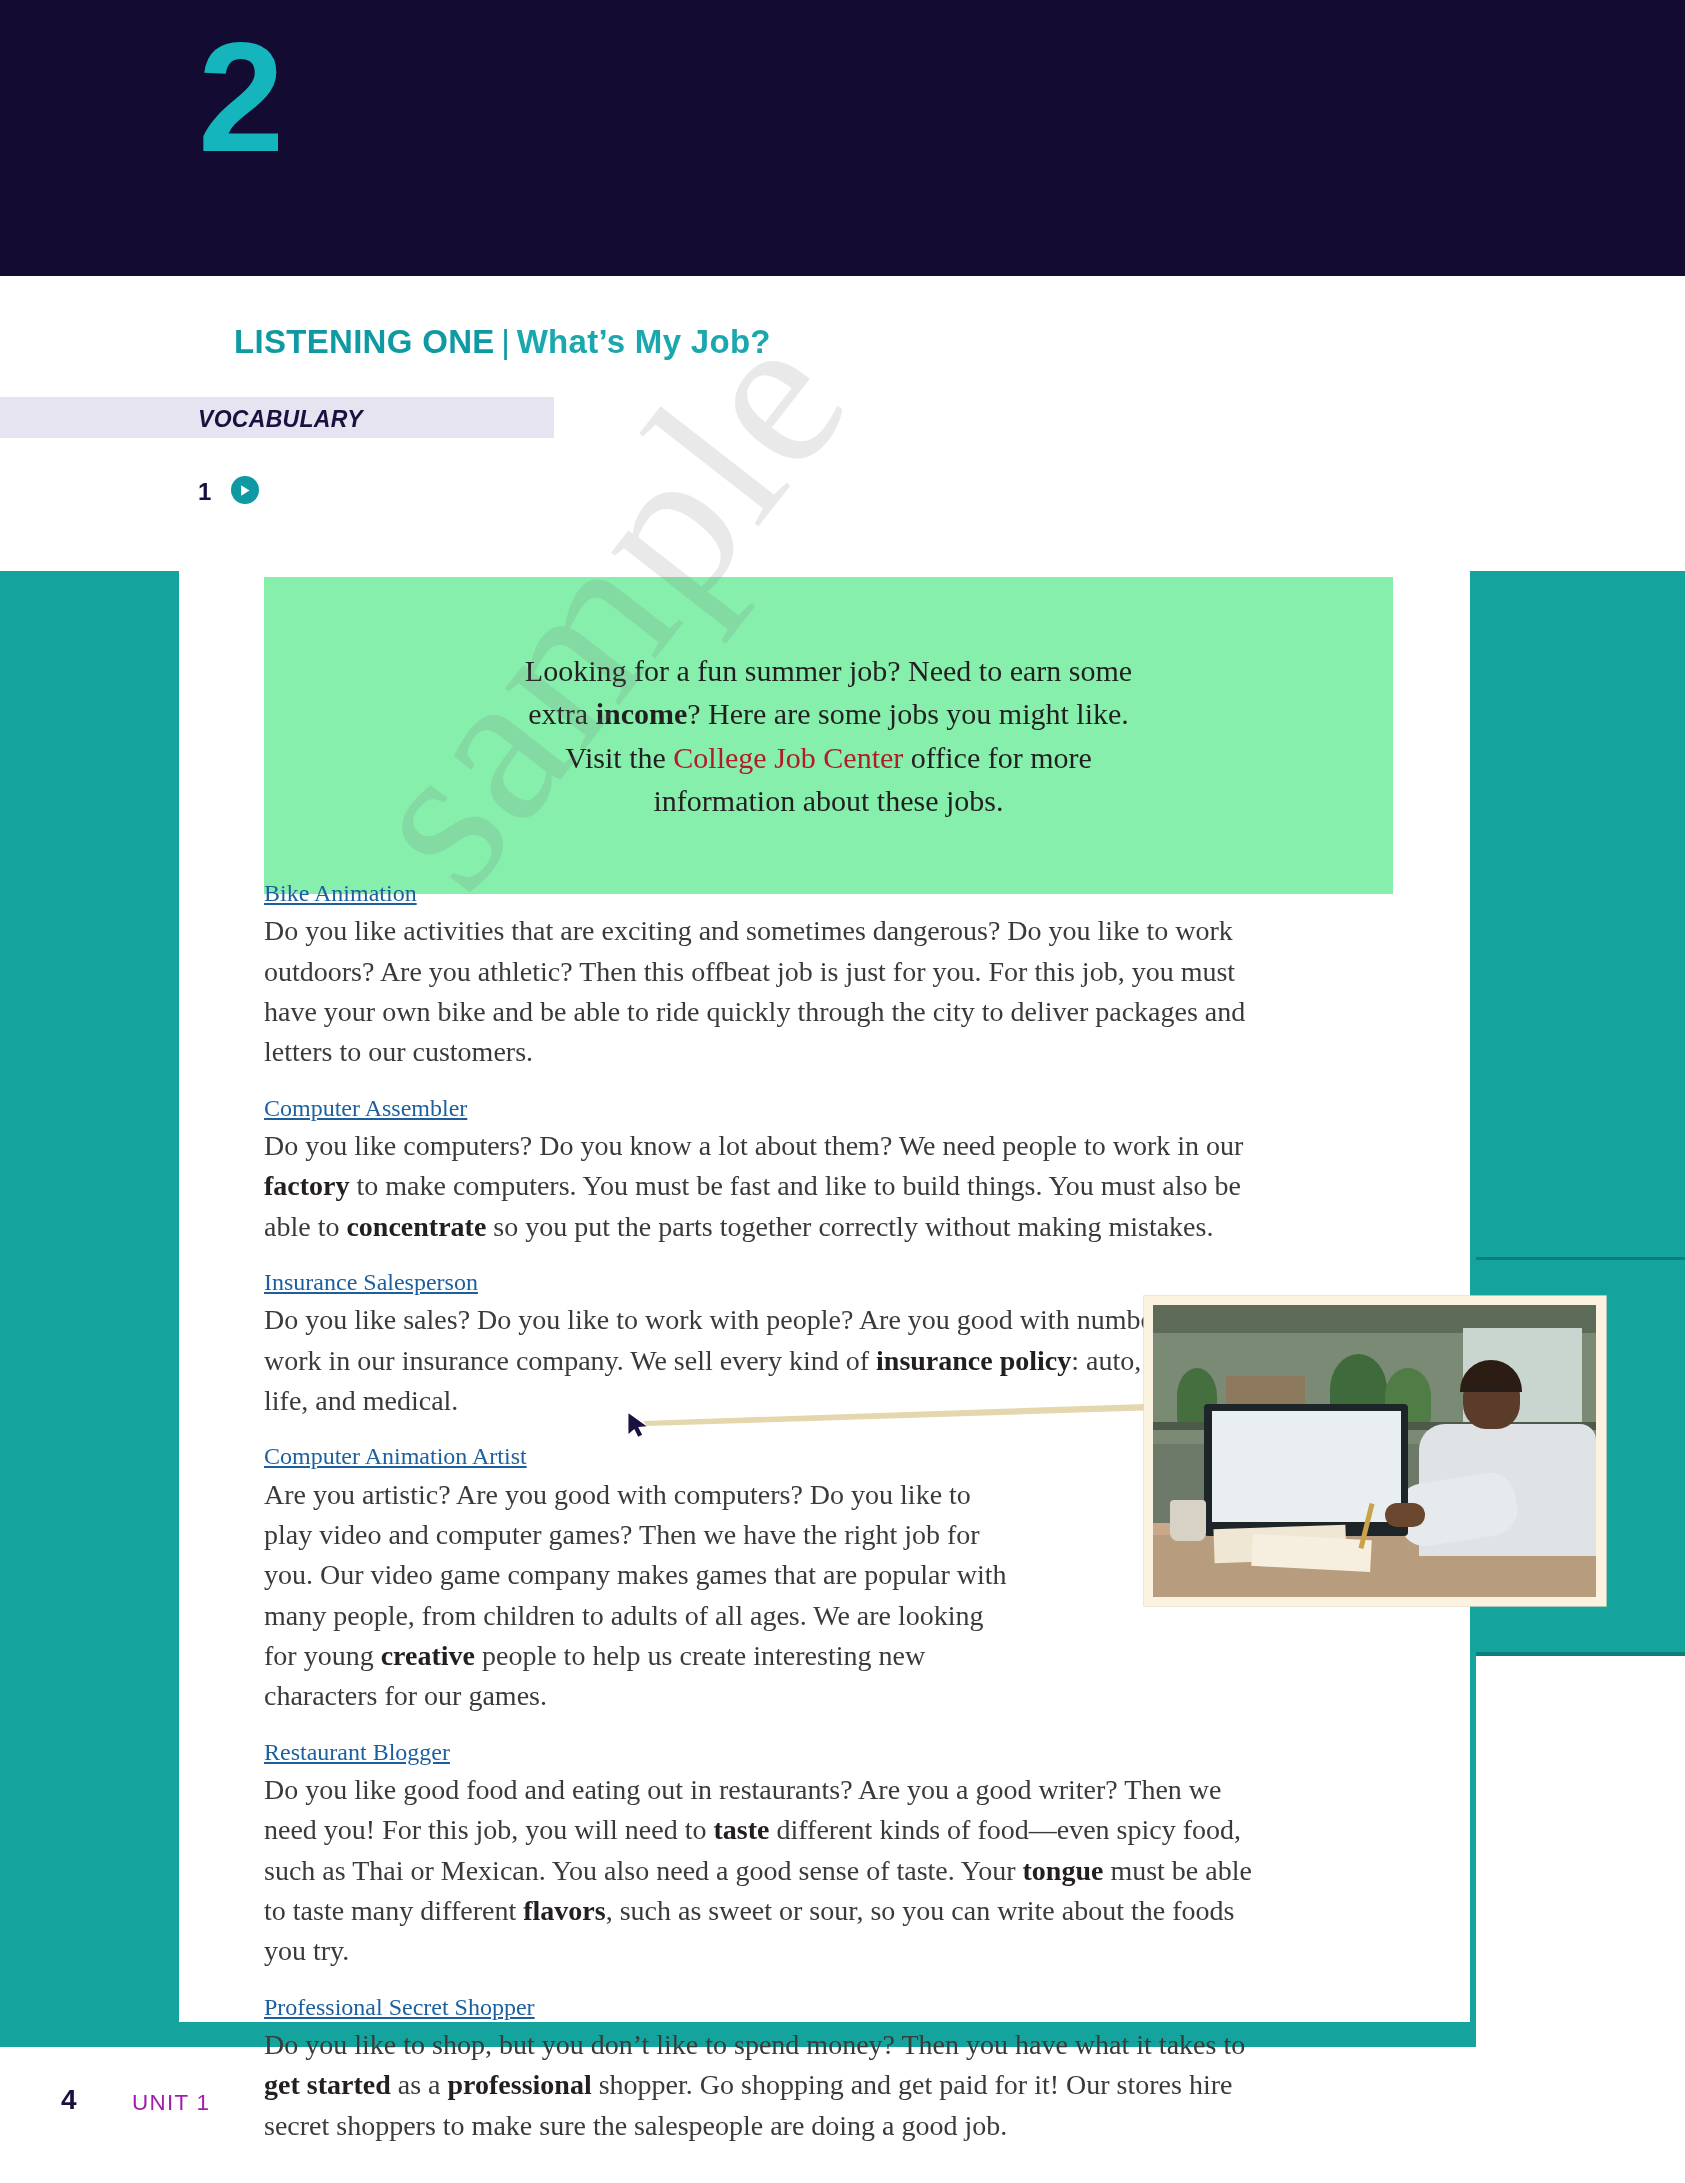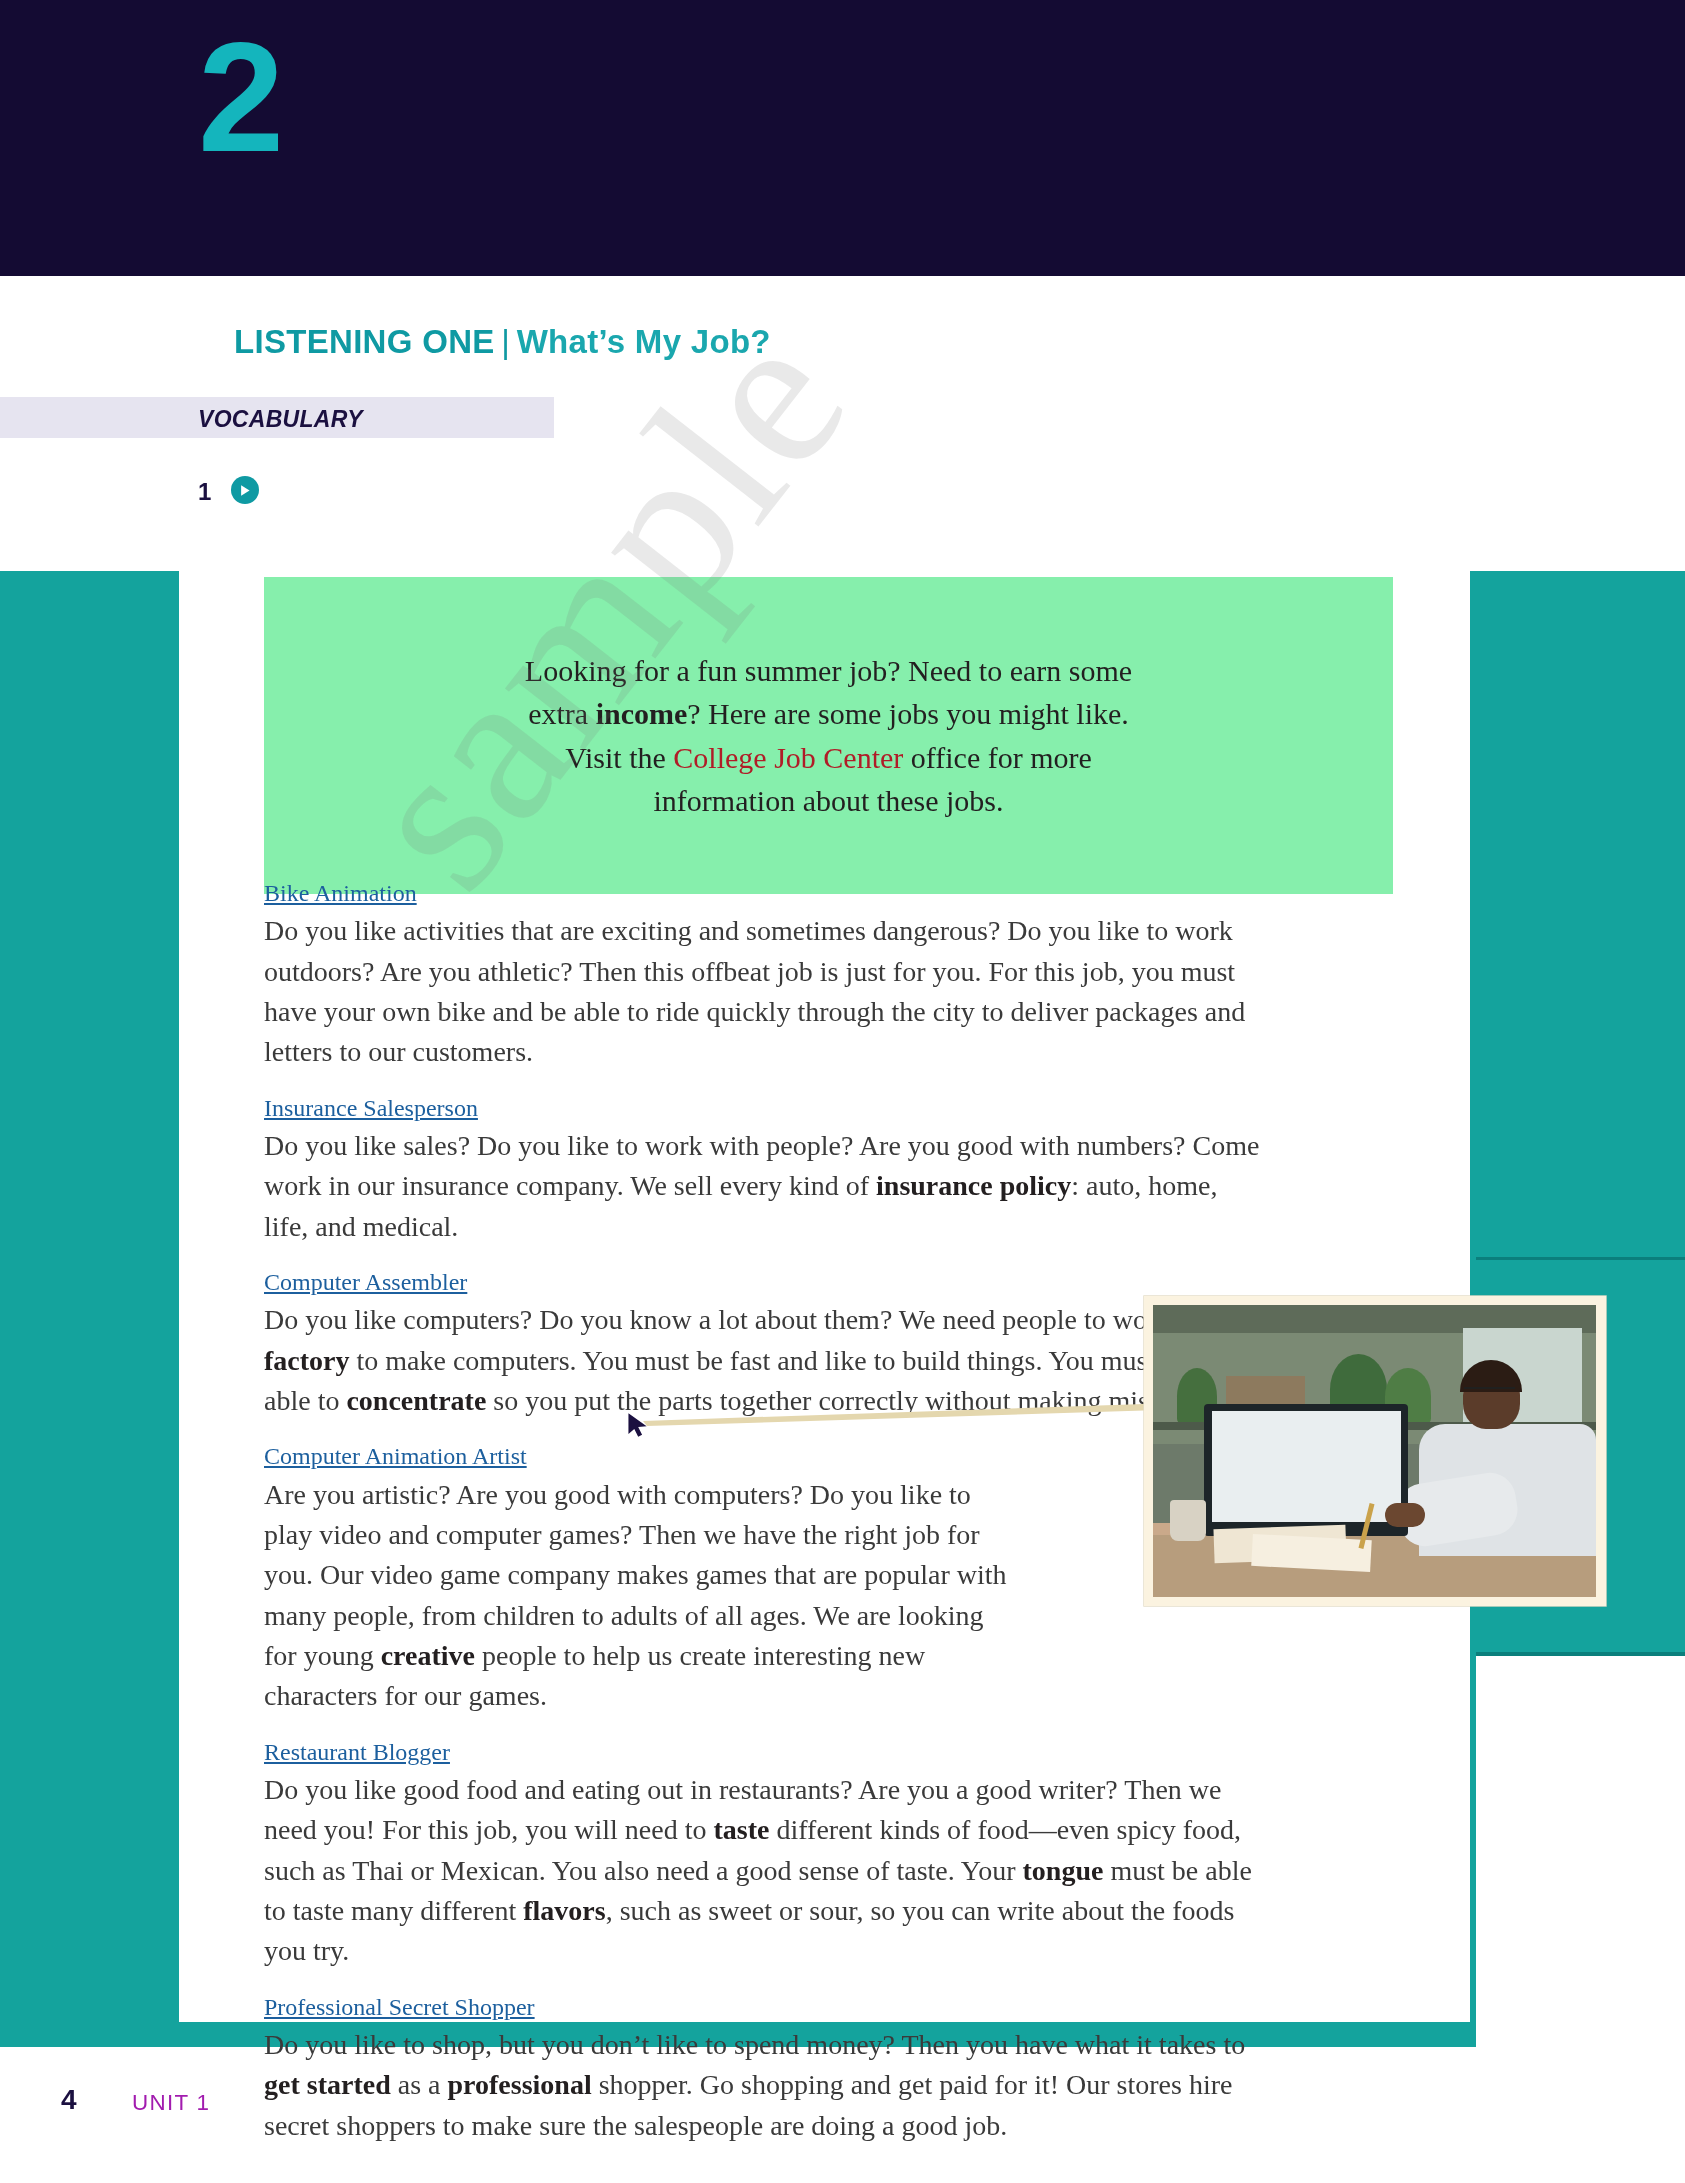--- a/index.html
+++ b/index.html
@@ -358,26 +358,26 @@
       <span>information about these jobs.</span>
     </p>
   </div>
 
   <div class="listings">
     <div class="job">
       <div class="job-title">Bike Animation</div>
       <div class="job-body">Do you like activities that are exciting and sometimes dangerous? Do you like to work outdoors? Are you athletic? Then this offbeat job is just for you. For this job, you must have your own bike and be able to ride quickly through the city to deliver packages and letters to our customers.</div>
     </div>
     <div class="job">
+      <div class="job-title">Computer Assembler</div>
+      <div class="job-body">Do you like computers? Do you know a lot about them? We need people to work in our <b>factory</b> to make computers. You must be fast and like to build things. You must also be able to <b>concentrate</b> so you put the parts together correctly without making mistakes.</div>
+    </div>
+    <div class="job">
       <div class="job-title">Insurance Salesperson</div>
       <div class="job-body">Do you like sales? Do you like to work with people? Are you good with numbers? Come work in our insurance company. We sell every kind of <b>insurance policy</b>: auto, home, life, and medical.</div>
-    </div>
-    <div class="job">
-      <div class="job-title">Computer Assembler</div>
-      <div class="job-body">Do you like computers? Do you know a lot about them? We need people to work in our <b>factory</b> to make computers. You must be fast and like to build things. You must also be able to <b>concentrate</b> so you put the parts together correctly without making mistakes.</div>
     </div>
     <div class="job">
       <div class="job-title">Computer Animation Artist</div>
       <div class="job-body" style="width:752px">Are you artistic? Are you good with computers? Do you like to play video and computer games? Then we have the right job for you. Our video game company makes games that are popular with many people, from children to adults of all ages. We are looking for young <b>creative</b> people to help us create interesting new characters for our games.</div>
     </div>
     <div class="job">
       <div class="job-title">Restaurant Blogger</div>
       <div class="job-body">Do you like good food and eating out in restaurants? Are you a good writer? Then we need you! For this job, you will need to <b>taste</b> different kinds of food—even spicy food, such as Thai or Mexican. You also need a good sense of taste. Your <b>tongue</b> must be able to taste many different <b>flavors</b>, such as sweet or sour, so you can write about the foods you try.</div>
     </div>
     <div class="job">

